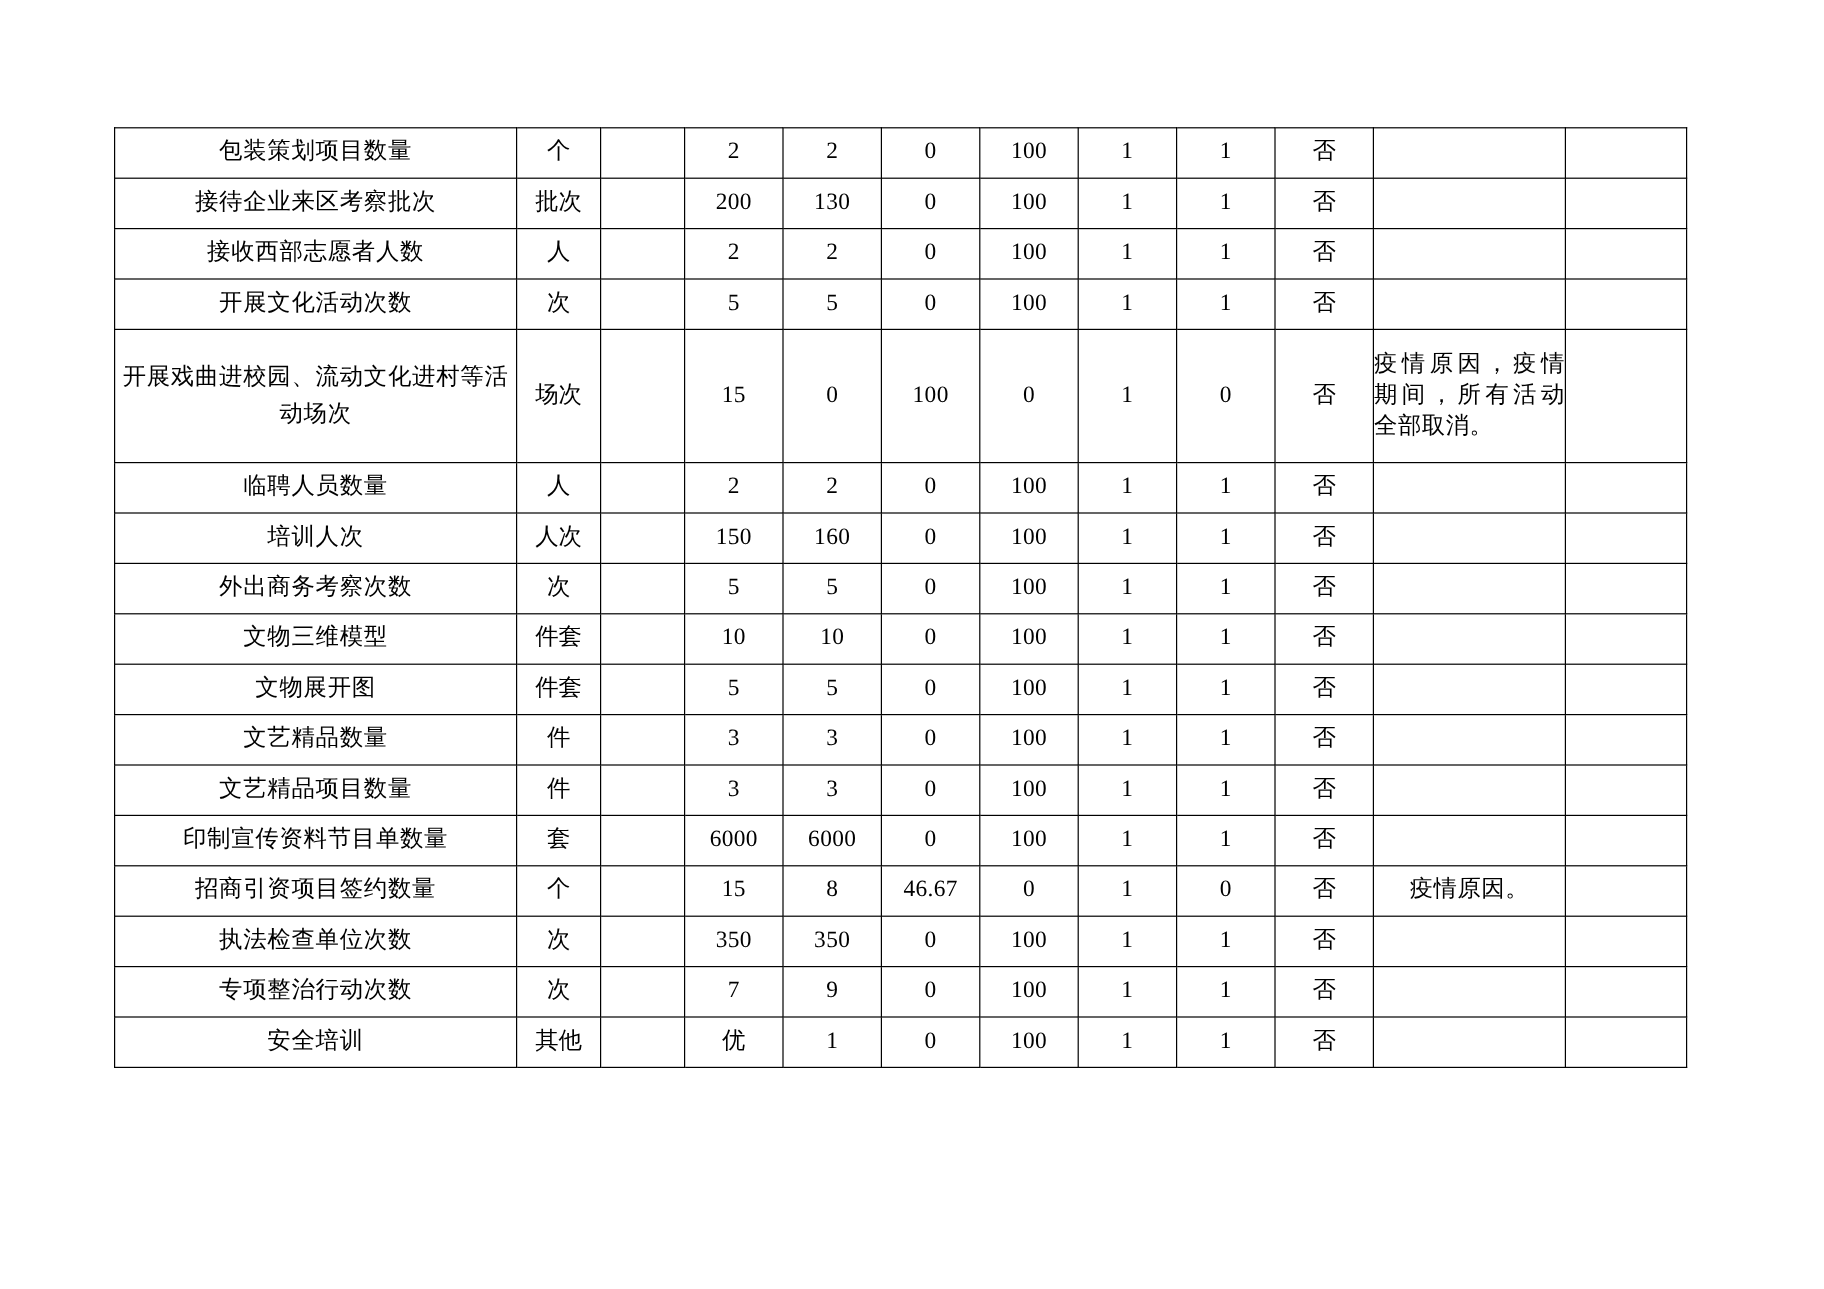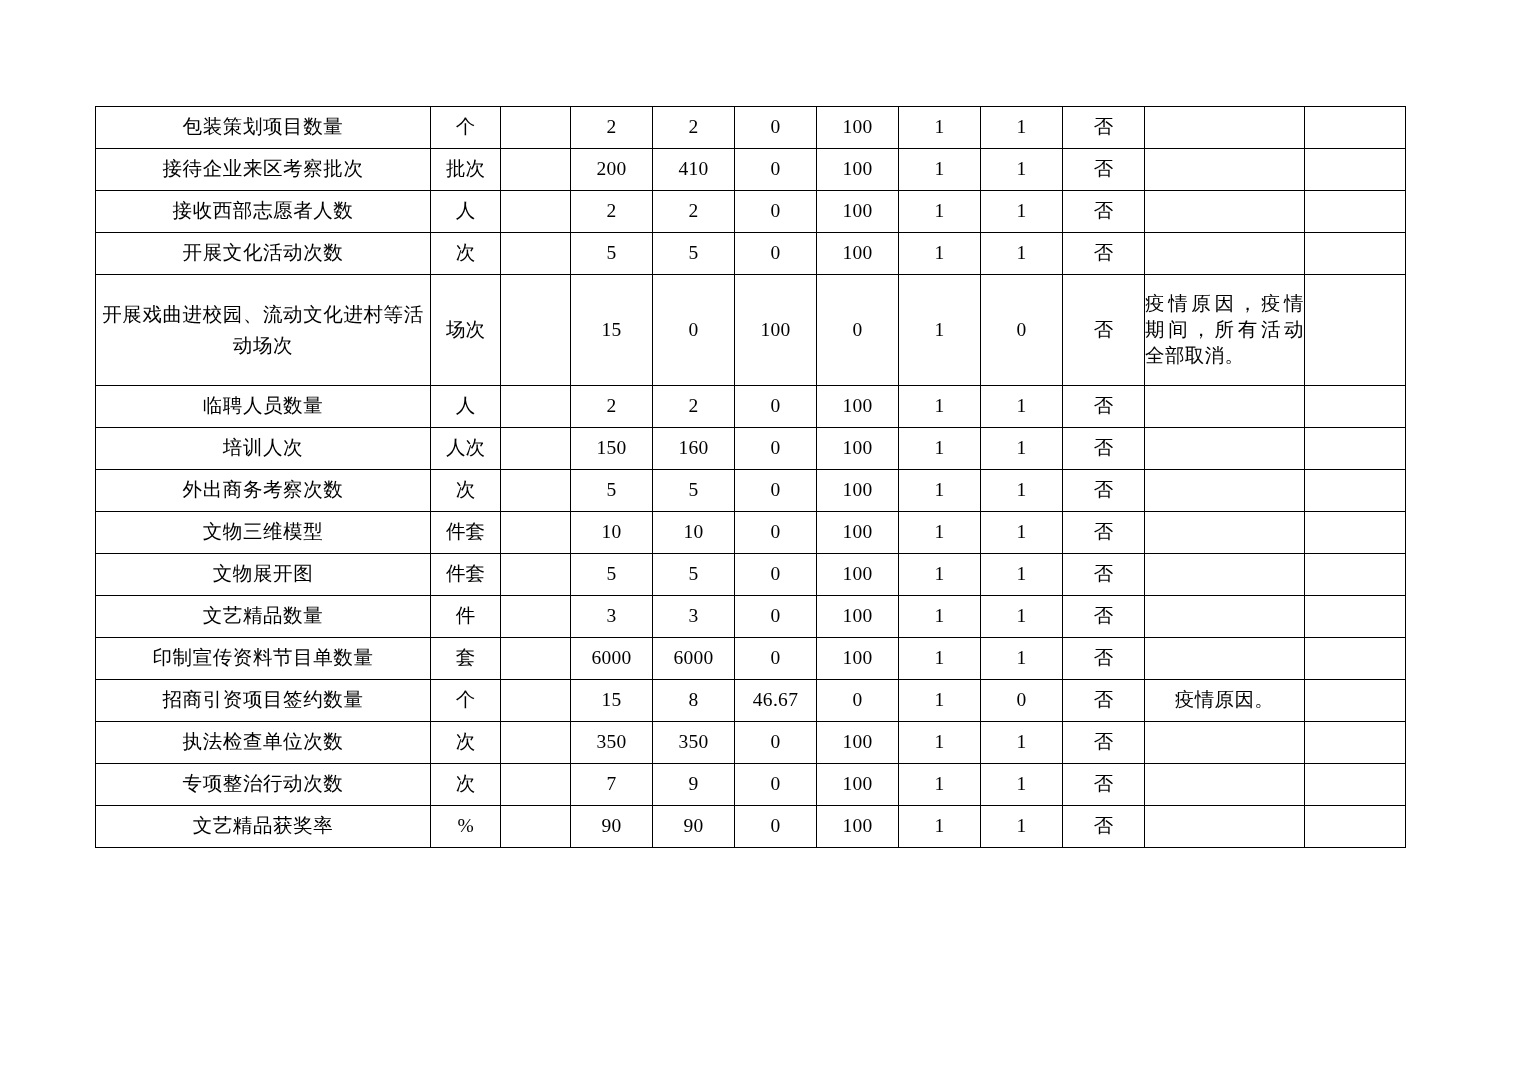--- a/index.html
+++ b/index.html
@@ -95,21 +95,21 @@
           <td class="num">1</td>
           <td>否</td>
           <td class="note-cell"></td>
           <td class="note-cell"></td>
         </tr>
         <tr>
           <td class="name-cell">接待企业来区考察批次</td>
           <td>批次</td>
           <td></td>
           <td class="num">200</td>
-          <td class="num">410</td>
+          <td class="num">130</td>
           <td class="num">0</td>
           <td class="num">100</td>
           <td class="num">1</td>
           <td class="num">1</td>
           <td>否</td>
           <td class="note-cell"></td>
           <td class="note-cell"></td>
         </tr>
         <tr>
           <td class="name-cell">接收西部志愿者人数</td>
@@ -231,20 +231,34 @@
           <td class="num">3</td>
           <td class="num">0</td>
           <td class="num">100</td>
           <td class="num">1</td>
           <td class="num">1</td>
           <td>否</td>
           <td class="note-cell"></td>
           <td class="note-cell"></td>
         </tr>
         <tr>
+          <td class="name-cell">文艺精品项目数量</td>
+          <td>件</td>
+          <td></td>
+          <td class="num">3</td>
+          <td class="num">3</td>
+          <td class="num">0</td>
+          <td class="num">100</td>
+          <td class="num">1</td>
+          <td class="num">1</td>
+          <td>否</td>
+          <td class="note-cell"></td>
+          <td class="note-cell"></td>
+        </tr>
+        <tr>
           <td class="name-cell">印制宣传资料节目单数量</td>
           <td>套</td>
           <td></td>
           <td class="num">6000</td>
           <td class="num">6000</td>
           <td class="num">0</td>
           <td class="num">100</td>
           <td class="num">1</td>
           <td class="num">1</td>
           <td>否</td>
@@ -287,25 +301,25 @@
           <td class="num">9</td>
           <td class="num">0</td>
           <td class="num">100</td>
           <td class="num">1</td>
           <td class="num">1</td>
           <td>否</td>
           <td class="note-cell"></td>
           <td class="note-cell"></td>
         </tr>
         <tr>
-          <td class="name-cell">文艺精品获奖率</td>
-          <td>%</td>
-          <td></td>
-          <td class="num">90</td>
-          <td class="num">90</td>
+          <td class="name-cell">安全培训</td>
+          <td>其他</td>
+          <td></td>
+          <td class="num">优</td>
+          <td class="num">1</td>
           <td class="num">0</td>
           <td class="num">100</td>
           <td class="num">1</td>
           <td class="num">1</td>
           <td>否</td>
           <td class="note-cell"></td>
           <td class="note-cell"></td>
         </tr>
       </tbody>
   </table>

